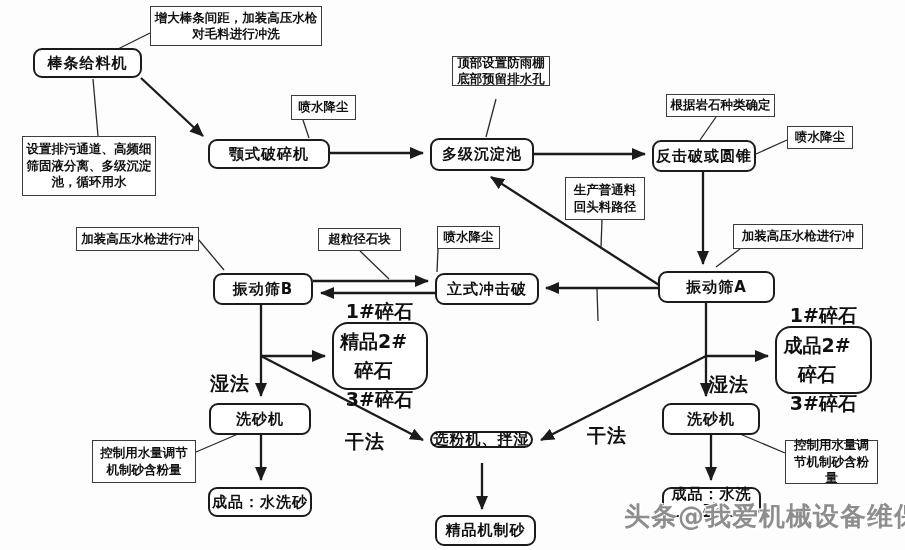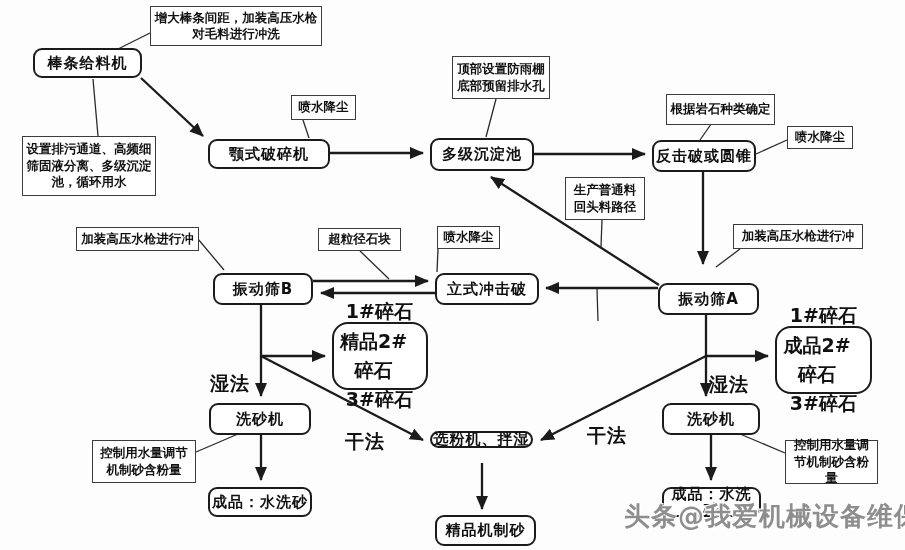--- a/index.html
+++ b/index.html
@@ -80,21 +80,21 @@
       <path d="M785,453 L740,434"></path>
     </g>
   </svg>
 
   <div class="node" style="left:33px;top:48px;width:109px;height:30px">棒条给料机</div>
   <div class="node" style="left:208px;top:139px;width:122px;height:30px">颚式破碎机</div>
   <div class="node" style="left:430px;top:138px;width:104px;height:33px">多级沉淀池</div>
   <div class="node" style="left:652px;top:140px;width:104px;height:32px">反击破或圆锥</div>
   <div class="node" style="left:213px;top:273px;width:100px;height:32px">振动筛B</div>
   <div class="node" style="left:435px;top:273px;width:104px;height:32px">立式冲击破</div>
-  <div class="node" style="left:658px;top:283px;width:101px;height:32px">振动筛A</div>
+  <div class="node" style="left:658px;top:271px;width:117px;height:32px">振动筛A</div>
 
   <div class="node agg" style="left:332px;top:322px;width:96px;height:68px">
     <span>1#碎石</span>
     <span>精品2#碎石</span>
     <span>3#碎石</span>
   </div>
   <div class="node agg" style="left:775px;top:326px;width:97px;height:68px">
     <span>1#碎石</span>
     <span>成品2#碎石</span>
     <span>3#碎石</span>
@@ -103,22 +103,22 @@
   <div class="node" style="left:209px;top:403px;width:102px;height:32px">洗砂机</div>
   <div class="node" style="left:430px;top:431px;width:103px;height:17px">选粉机、拌湿</div>
   <div class="node" style="left:662px;top:403px;width:98px;height:32px">洗砂机</div>
   <div class="node" style="left:208px;top:487px;width:104px;height:30px">成品：水洗砂</div>
   <div class="node" style="left:435px;top:515px;width:101px;height:31px">精品机制砂</div>
   <div class="node" style="left:662px;top:487px;width:99px;height:30px">成品：水洗砂</div>
 
   <div class="note" style="left:150px;top:6px;width:172px;height:40px">增大棒条间距，加装高压水枪对毛料进行冲洗</div>
   <div class="note" style="left:22px;top:136px;width:134px;height:60px">设置排污通道、高频细筛固液分离、多级沉淀池，循环用水</div>
   <div class="note" style="left:291px;top:95px;width:65px;height:25px">喷水降尘</div>
-  <div class="note" style="left:452px;top:56px;width:98px;height:43px">顶部设置防雨棚底部预留排水孔</div>
-  <div class="note" style="left:666px;top:94px;width:109px;height:31px">根据岩石种类确定</div>
+  <div class="note" style="left:452px;top:56px;width:98px;height:30px">顶部设置防雨棚底部预留排水孔</div>
+  <div class="note" style="left:666px;top:94px;width:109px;height:23px">根据岩石种类确定</div>
   <div class="note" style="left:787px;top:126px;width:66px;height:23px">喷水降尘</div>
   <div class="note" style="left:565px;top:177px;width:80px;height:43px">生产普通料回头料路径</div>
   <div class="note" style="left:76px;top:227px;width:123px;height:24px">加装高压水枪进行冲</div>
   <div class="note" style="left:318px;top:228px;width:83px;height:23px">超粒径石块</div>
   <div class="note" style="left:437px;top:226px;width:63px;height:23px">喷水降尘</div>
   <div class="note" style="left:733px;top:224px;width:130px;height:25px">加装高压水枪进行冲</div>
   <div class="note" style="left:92px;top:440px;width:104px;height:43px">控制用水量调节机制砂含粉量</div>
   <div class="note" style="left:785px;top:440px;width:93px;height:44px">控制用水量调节机制砂含粉量</div>
 
   <div class="flabel" style="left:210px;top:371px">湿法</div>

